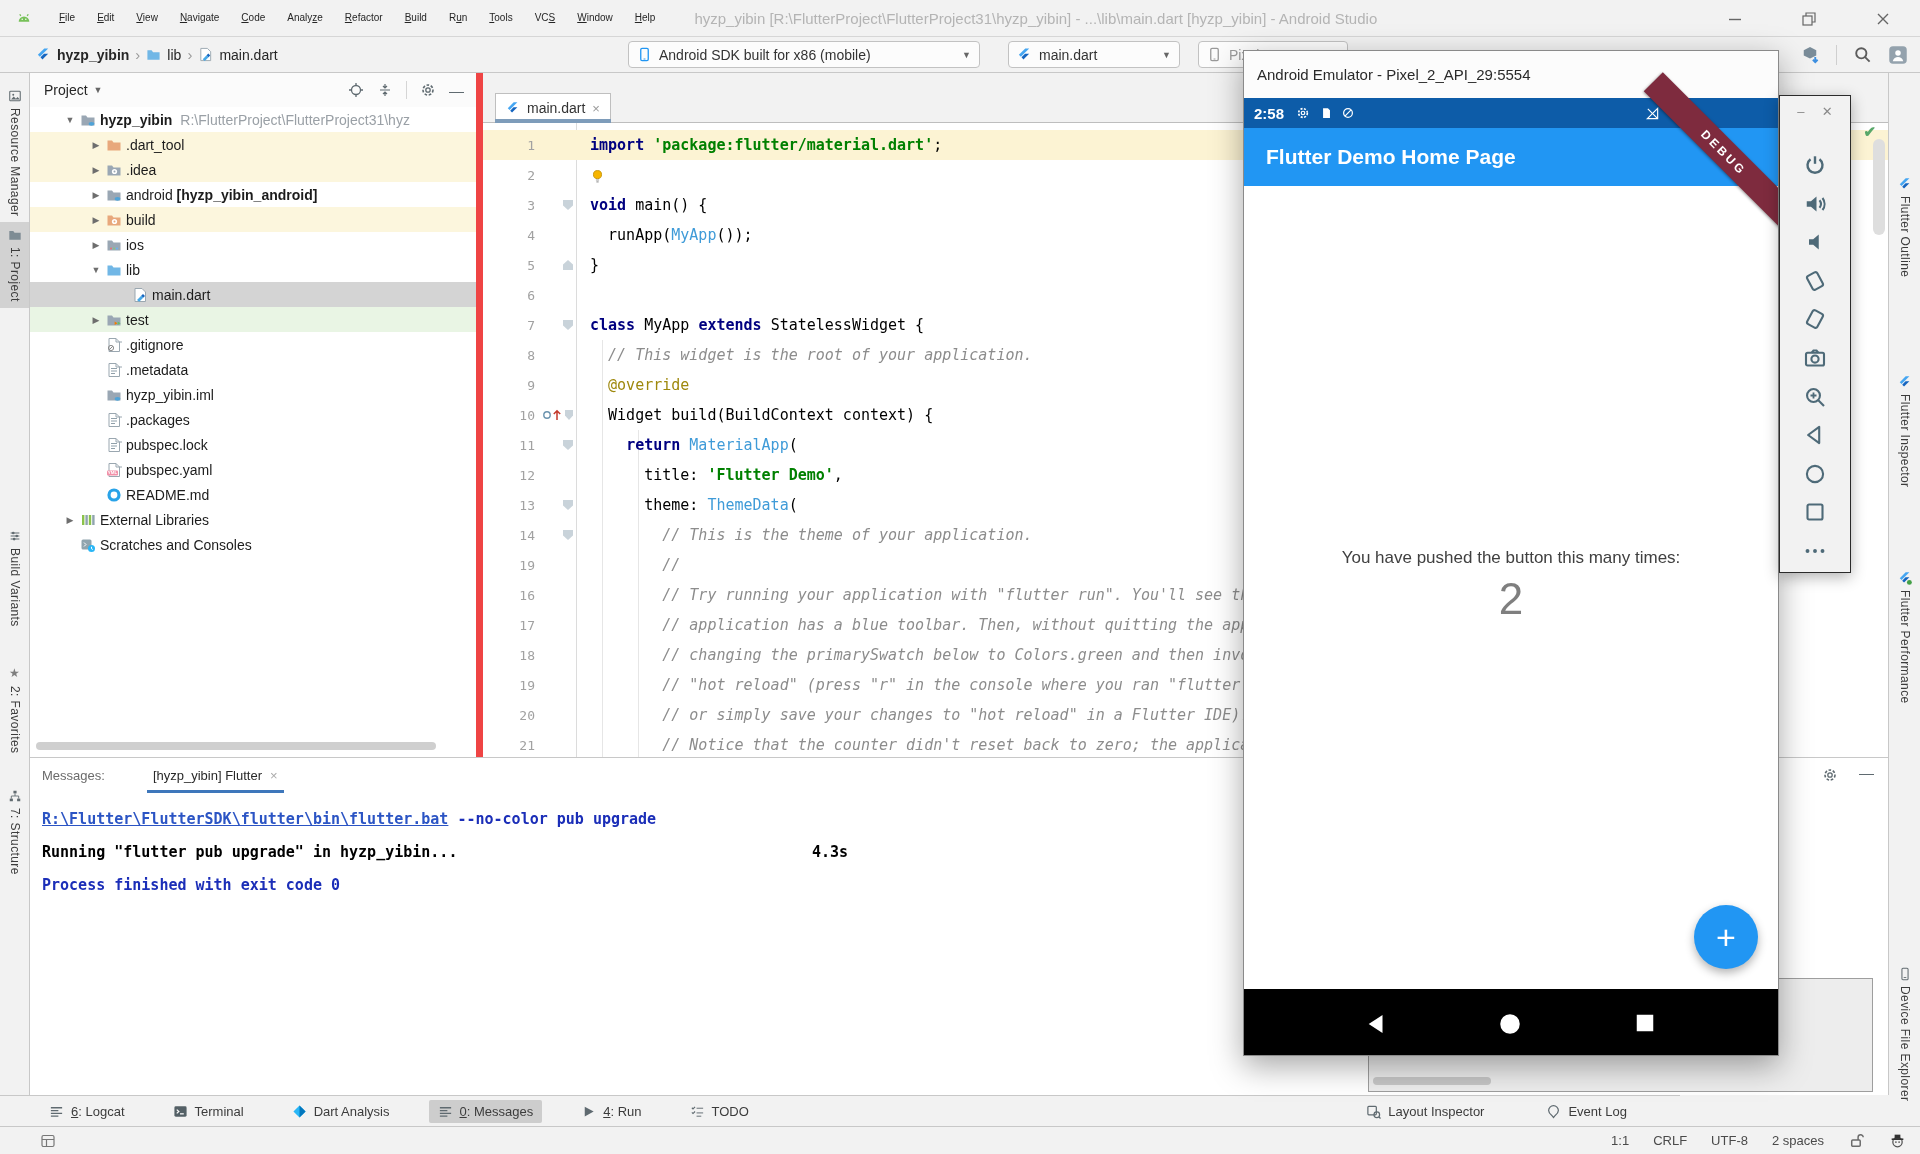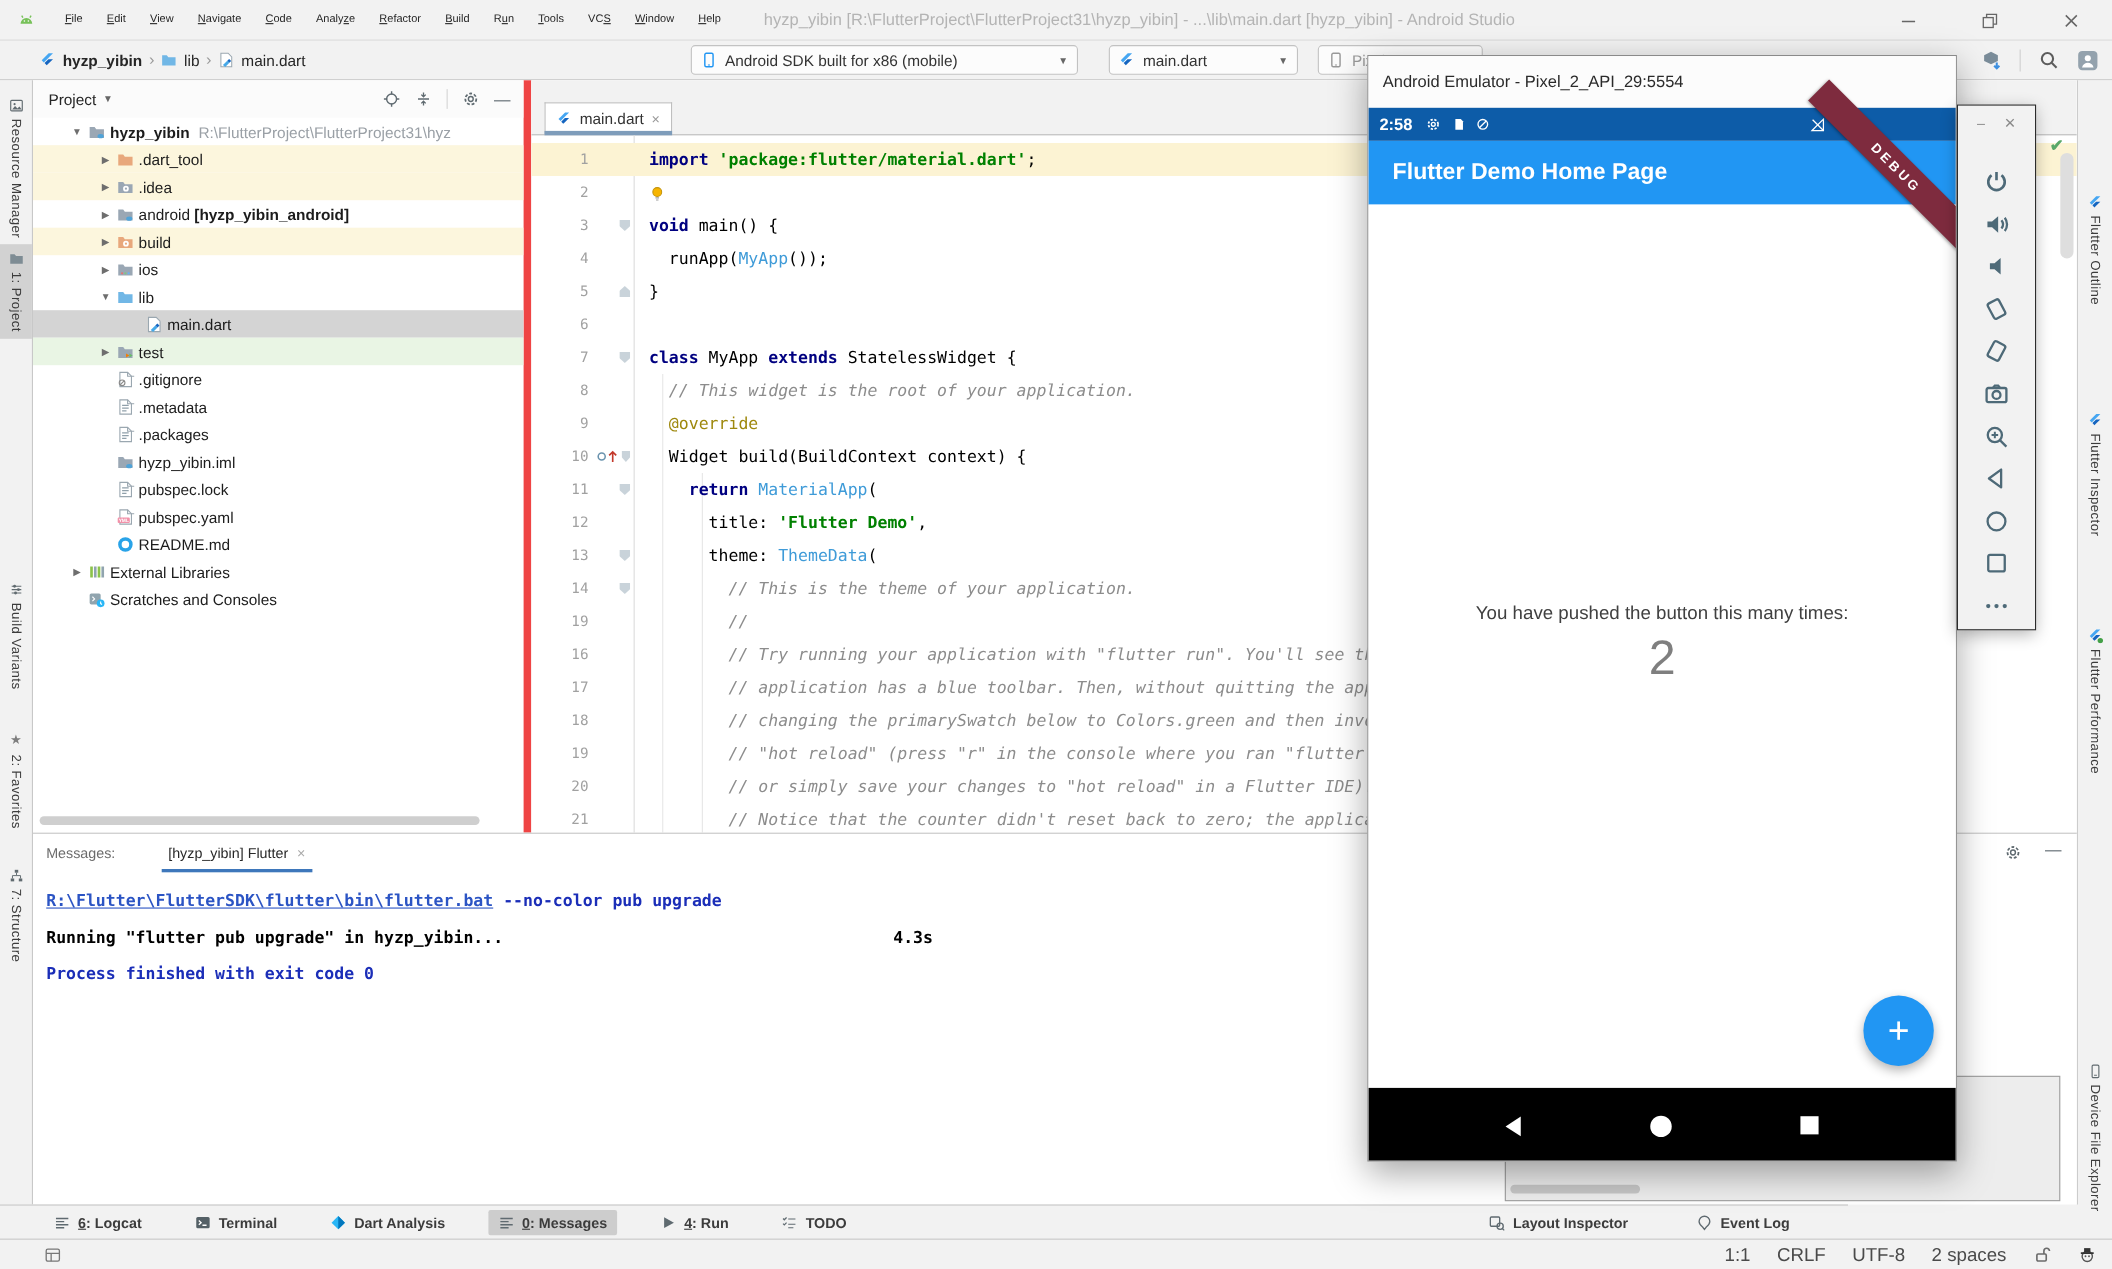--- a/index.html
+++ b/index.html
@@ -83,27 +83,27 @@
   .ctab .close { color:#AAA; }
   .chead .hic { position:absolute; top:9px; }
   .cbody { padding:10px 0 0 12px; font-family:"DejaVu Sans Mono",monospace; font-size:15px; font-weight:bold; }
   .cbody .cln { height:33px; line-height:33px; position:relative; white-space:pre; }
   .seg-link { color:#2B54C4; text-decoration:underline; }
   .seg-sys { color:#1B2EB8; } .seg-out { color:#000; }
   .cdur { position:absolute; left:770px; top:0; color:#000; }
 
   
   .bottombar { position:absolute; left:0; top:1095px; width:1680px; height:31px; background:#F2F2F2; border-top:1px solid #C8C8C8;
-               display:flex; align-items:center; padding:0 40px;font-weight:bold; }
+               display:flex; align-items:center; padding:0 40px; }
   .bbitem { display:flex; align-items:center; gap:7px; font-size:13px; color:#3C3C3C; margin-right:30px; padding:4px 9px; border-radius:2px; cursor:default; }
   .bbitem.active { background:#CDCDCD; }
   .bbright { margin-left:auto; display:flex; align-items:center; gap:44px; padding-right:4px; }
   .statusbar { position:absolute; left:0; top:1126px; width:1920px; height:28px; background:#F2F2F2; border-top:1px solid #C8C8C8;
                display:flex; align-items:center; padding:0 14px 0 40px; }
-  .sbright { margin-left:auto; display:flex; align-items:center; gap:24px; font-size:17px; color:#4A4A4A; }
+  .sbright { margin-left:auto; display:flex; align-items:center; gap:24px; font-size:13px; color:#4A4A4A; }
 
   
   .ghost { position:absolute; left:1368px; top:978px; width:505px; height:114px; background:#EDEDED; border:1px solid #9E9E9E; z-index:10; }
   .ghost .gthumb { position:absolute; left:4px; bottom:6px; width:118px; height:8px; background:#C6C6C6; border-radius:4px; }
 
   
   .emu { position:absolute; left:1243px; top:50px; width:536px; height:1006px; background:#FFF; border:1px solid #8A8A8A;
          box-shadow:0 10px 30px rgba(0,0,0,.35); z-index:20; overflow:hidden; }
   .emu-title { height:47px; display:flex; align-items:center; padding-left:13px; font-size:15px; color:#2A2A2A; background:#FCFCFC; }
   .emu-status { height:30px; display:flex; align-items:center; padding:0 10px; gap:9px; position:relative; }
@@ -487,36 +487,36 @@
               <path d="M10 1.5V5h13.5" fill="none" stroke="#9AA7B0"></path>
               <path d="M5 6.5h6M5 9h6M5 11.5h4" stroke="#90A0AA"></path>
             </svg>
           </span>
           <span class="lbl">.metadata</span>
         </div>
         <div class="trow" style="padding-left: 56px;">
           <span class="arr"></span>
           <span class="ticon">
             <svg width="16" height="16" viewBox="0 0 16 16">
+              <path d="M1.5 3.5h4.5l1.5 2h7v8h-13z" fill="#9AA7B4"></path>
+              <ellipse cx="11.5" cy="11.8" rx="2.8" ry="1.9" fill="#4FA3D8"></ellipse>
+            </svg>
+          </span>
+          <span class="lbl">hyzp_yibin.iml</span>
+        </div>
+        <div class="trow" style="padding-left: 56px;">
+          <span class="arr"></span>
+          <span class="ticon">
+            <svg width="16" height="16" viewBox="0 0 16 16">
               <path d="M3 1.5h7l3.5 3.5v9.5H3z" fill="#fff" stroke="#9AA7B0"></path>
               <path d="M10 1.5V5h13.5" fill="none" stroke="#9AA7B0"></path>
               <path d="M5 6.5h6M5 9h6M5 11.5h4" stroke="#90A0AA"></path>
             </svg>
           </span>
           <span class="lbl">.packages</span>
-        </div>
-        <div class="trow" style="padding-left: 56px;">
-          <span class="arr"></span>
-          <span class="ticon">
-            <svg width="16" height="16" viewBox="0 0 16 16">
-              <path d="M1.5 3.5h4.5l1.5 2h7v8h-13z" fill="#9AA7B4"></path>
-              <ellipse cx="11.5" cy="11.8" rx="2.8" ry="1.9" fill="#4FA3D8"></ellipse>
-            </svg>
-          </span>
-          <span class="lbl">hyzp_yibin.iml</span>
         </div>
         <div class="trow" style="padding-left: 56px;">
           <span class="arr"></span>
           <span class="ticon">
             <svg width="16" height="16" viewBox="0 0 16 16">
               <path d="M3 1.5h7l3.5 3.5v9.5H3z" fill="#fff" stroke="#9AA7B0"></path>
               <path d="M10 1.5V5h13.5" fill="none" stroke="#9AA7B0"></path>
               <path d="M5 6.5h6M5 9h6M5 11.5h4" stroke="#90A0AA"></path>
             </svg>
           </span>

